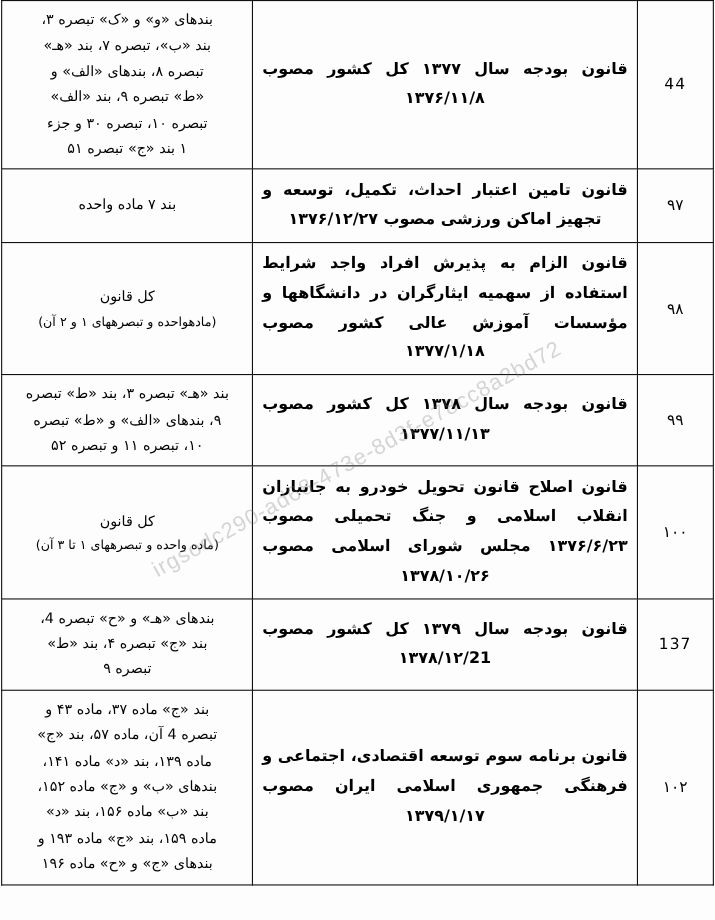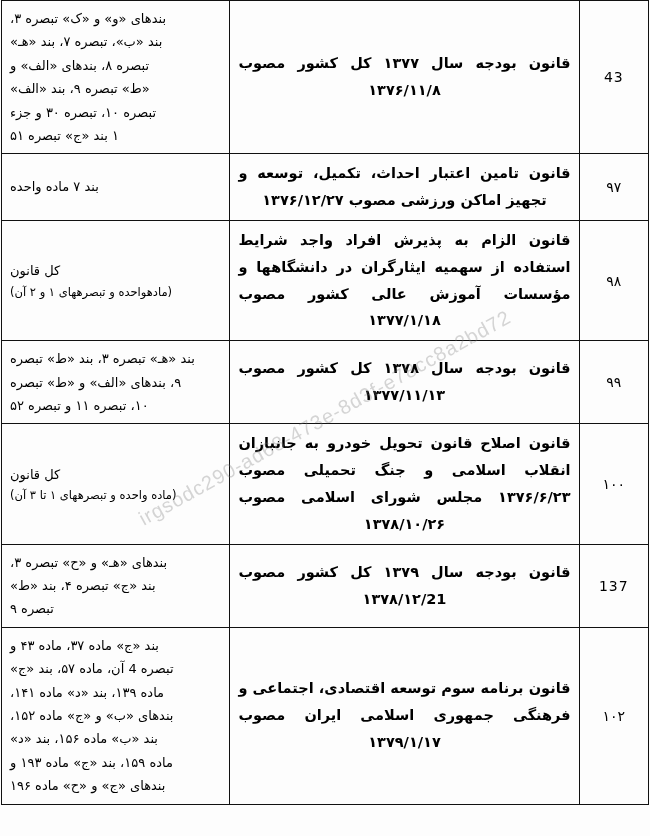--- a/index.html
+++ b/index.html
@@ -58,21 +58,21 @@
   td.col-title {
     width: 330px;
     text-align: justify;
     text-align-last: center;
     font-size: 14.5px;
     line-height: 1.85;
     font-weight: bold;
   }
   td.col-ref {
     width: 210px;
-    text-align: left;
+    text-align: center;
     font-size: 13px;
     line-height: 1.8;
   }
   td.col-ref .small-note {
     display: block;
     font-size: 11.5px;
     line-height: 1.7;
   }
   .ref-line {
     display: block;
@@ -82,21 +82,21 @@
 <body>
 
 <div id="page">
 
   <div class="watermark">irgsodc290-ad68-473e-8d3f-e78cc8a2bd72</div>
 
   <table class="doc-table">
     <tbody>
 
       <tr>
-        <td class="col-num">43</td>
+        <td class="col-num">44</td>
         <td class="col-title">قانون بودجه سال ۱۳۷۷ کل کشور مصوب ۱۳۷۶/۱۱/۸</td>
         <td class="col-ref">
           <span class="ref-line">بندهای «و» و «ک» تبصره ۳،</span>
           <span class="ref-line">بند «ب»، تبصره ۷، بند «هـ»</span>
           <span class="ref-line">تبصره ۸، بندهای «الف» و</span>
           <span class="ref-line">«ط» تبصره ۹، بند «الف»</span>
           <span class="ref-line">تبصره ۱۰، تبصره ۳۰ و جزء</span>
           <span class="ref-line">۱ بند «ج» تبصره ۵۱</span>
         </td>
       </tr>
@@ -134,21 +134,21 @@
         <td class="col-ref">
           <span class="ref-line">کل قانون</span>
           <span class="small-note">(ماده واحده و تبصرههای ۱ تا ۳ آن)</span>
         </td>
       </tr>
 
       <tr>
         <td class="col-num">137</td>
         <td class="col-title">قانون بودجه سال ۱۳۷۹ کل کشور مصوب ۱۳۷۸/۱۲/21</td>
         <td class="col-ref">
-          <span class="ref-line">بندهای «هـ» و «ح» تبصره ۳،</span>
+          <span class="ref-line">بندهای «هـ» و «ح» تبصره 4،</span>
           <span class="ref-line">بند «ج» تبصره ۴، بند «ط»</span>
           <span class="ref-line">تبصره ۹</span>
         </td>
       </tr>
 
       <tr>
         <td class="col-num">۱۰۲</td>
         <td class="col-title">قانون برنامه سوم توسعه اقتصادی، اجتماعی و فرهنگی جمهوری اسلامی ایران مصوب ۱۳۷۹/۱/۱۷</td>
         <td class="col-ref">
           <span class="ref-line">بند «ج» ماده ۳۷، ماده ۴۳ و</span>

